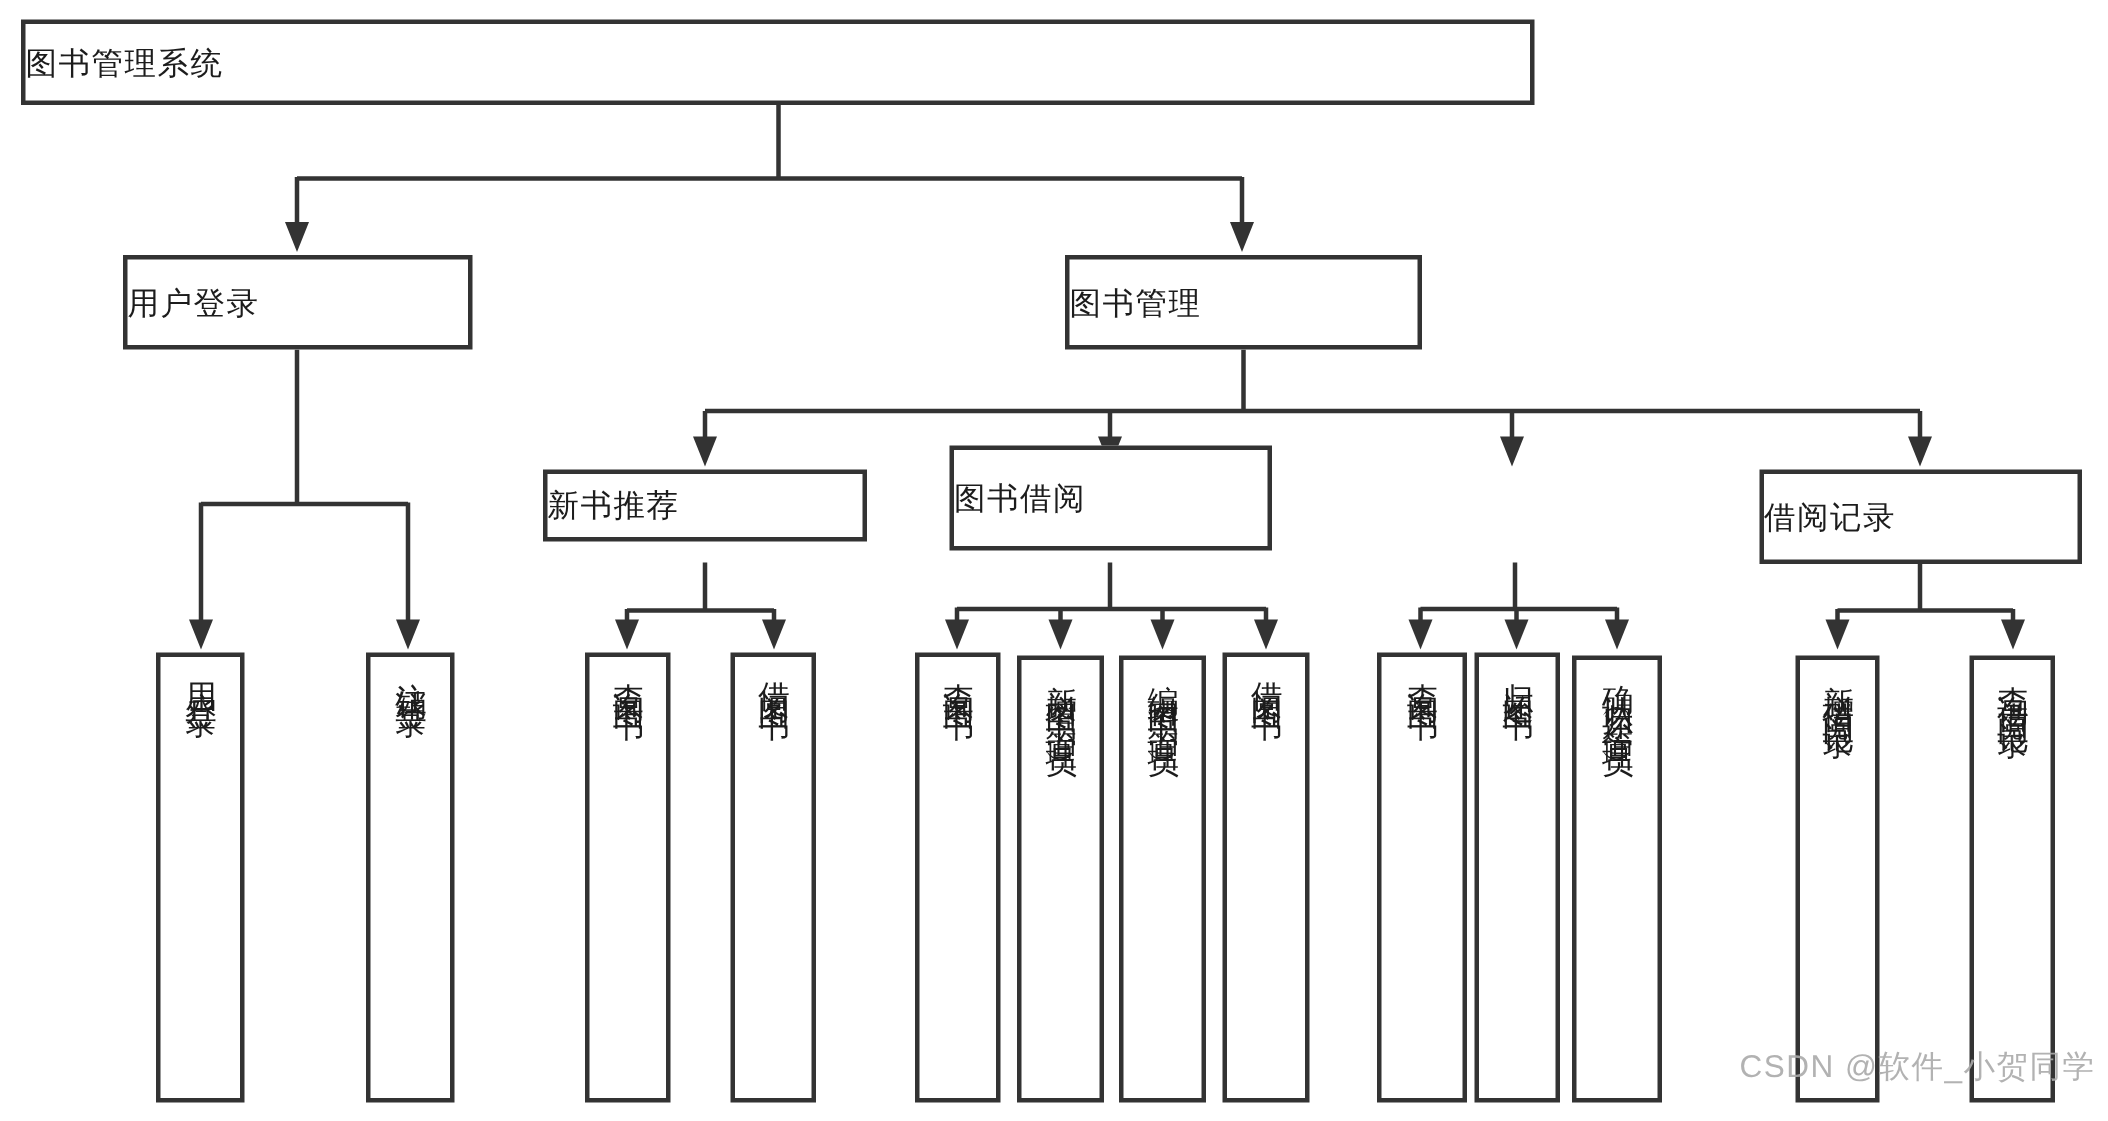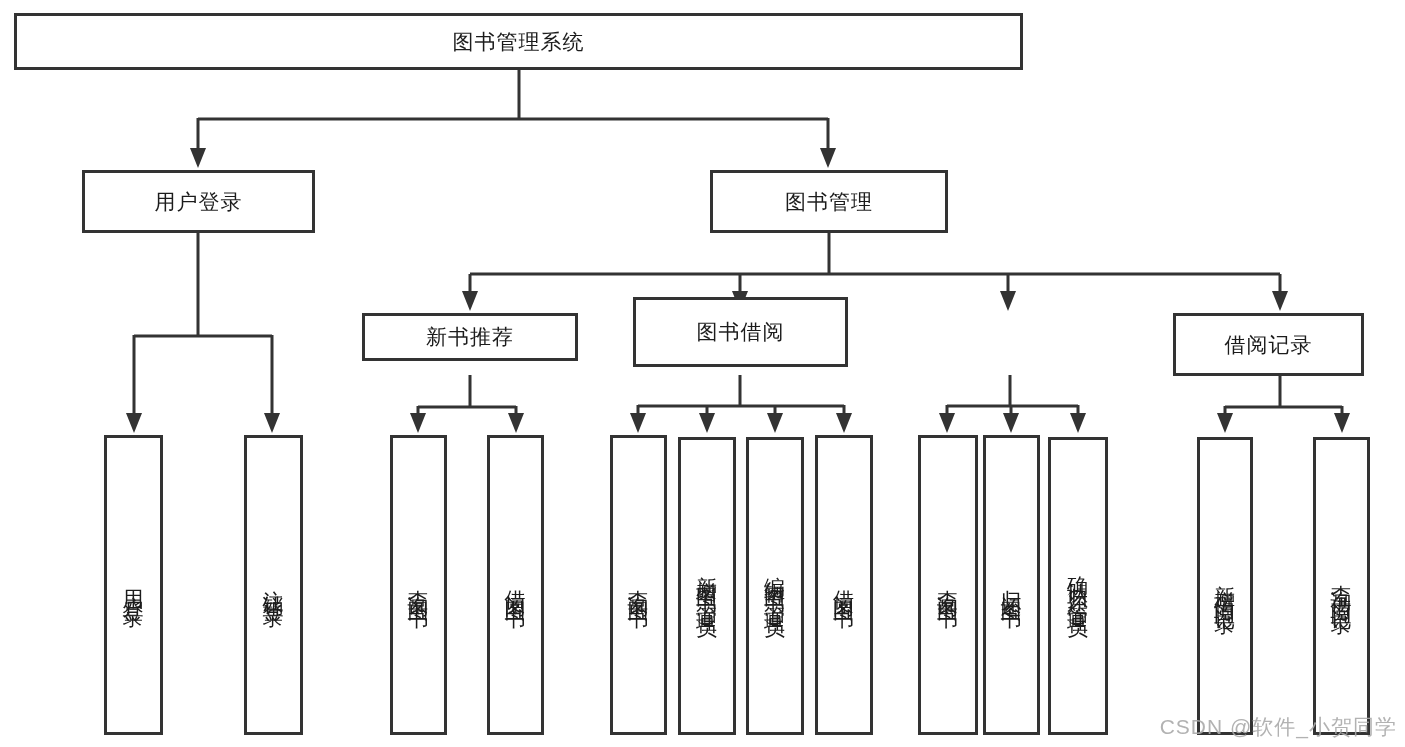--- a/index.html
+++ b/index.html
@@ -14,34 +14,33 @@
   .wires path { stroke:#333333; stroke-width:3; fill:none; }
   .wires polygon { fill:#333333; stroke:none; }
   .box {
     position:absolute;
     box-sizing:border-box;
     background:#ffffff;
     border:3px solid #333333;
     color:#1c1c1c;
     display:flex;
     align-items:center;
-    justify-content:center;
     text-align:center;
   }
   .hbox { font-size:21px; letter-spacing:1px; }
   .vbox {
     writing-mode:vertical-rl;
     font-size:21px;
     letter-spacing:6px;
     line-height:1.1;
   }
   .watermark {
     position:absolute;
     right:8px;
-    bottom:6px;
+    bottom:22px;
     font-size:21px;
     color:rgba(170,170,170,0.9);
     letter-spacing:1px;
     z-index:5;
     white-space:nowrap;
   }
 </style>
 </head>
 <body>
 
@@ -93,21 +92,21 @@
   <div class="box hbox" style="left:710px; top:170px; width:238px; height:63px;">
     <span>图书管理</span>
   </div>
 
   <div class="box hbox" style="left:362px; top:313px; width:216px; height:48px;">
     <span>新书推荐</span>
   </div>
   <div class="box hbox" style="left:633px; top:297px; width:215px; height:70px;">
     <span>图书借阅</span>
   </div>
-  <div class="box hbox" style="left:1173px; top:313px; width:191px; height:63px;">
+  <div class="box hbox" style="left:1173px; top:313px; width:215px; height:63px;">
     <span>借阅记录</span>
   </div>
 
   <div class="box vbox" style="left:104px; top:435px; width:59px; height:300px;">
     <span>用户登录</span>
   </div>
   <div class="box vbox" style="left:244px; top:435px; width:59px; height:300px;">
     <span>注销登录</span>
   </div>
 

